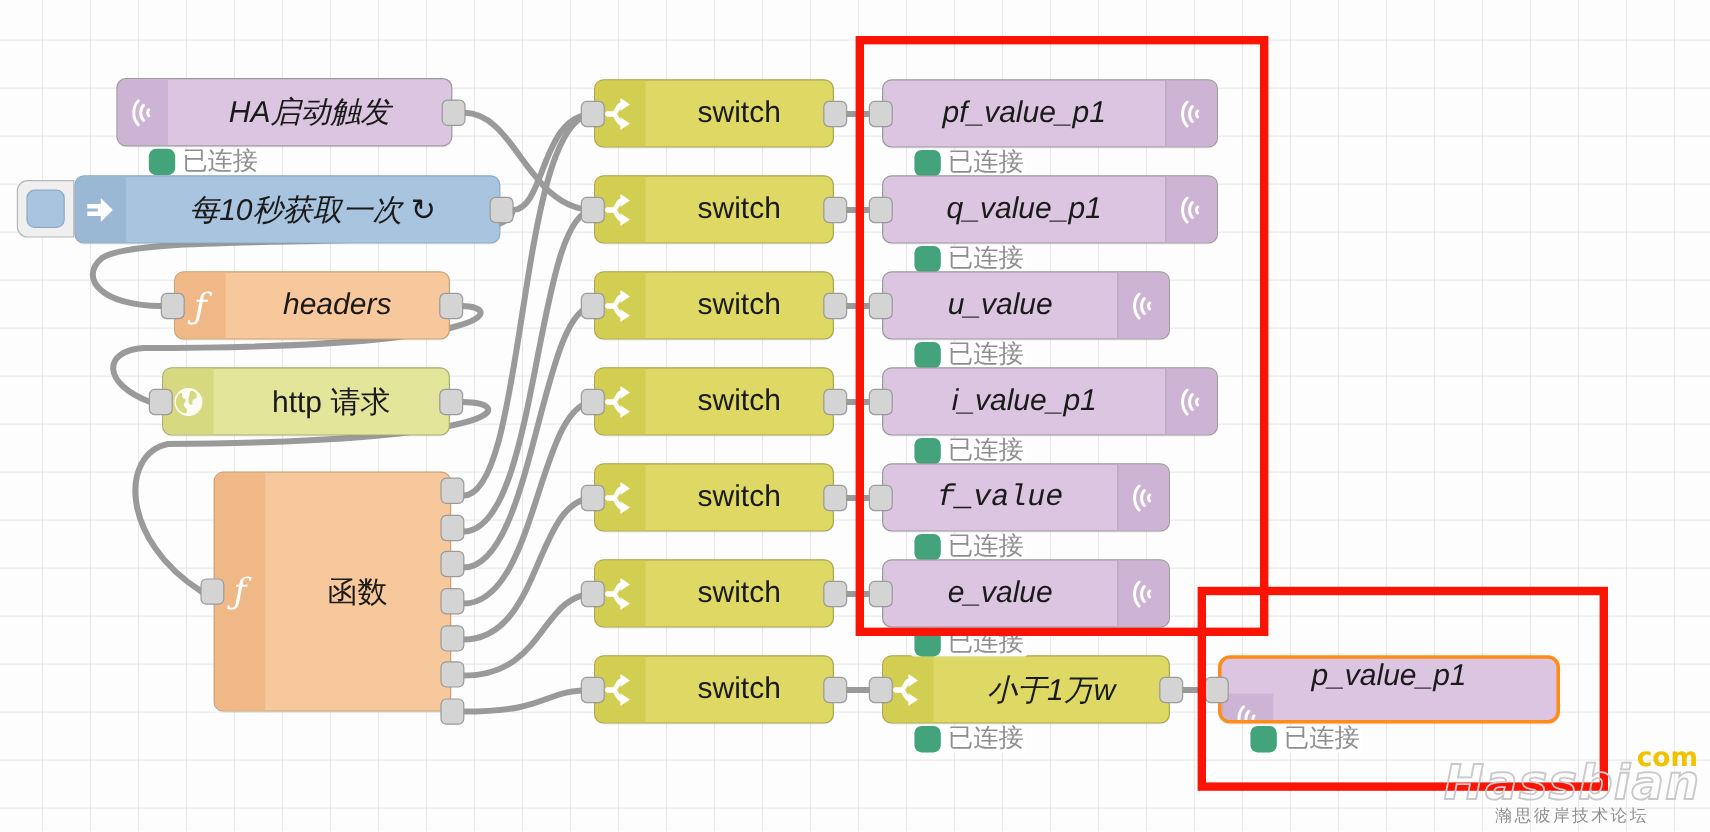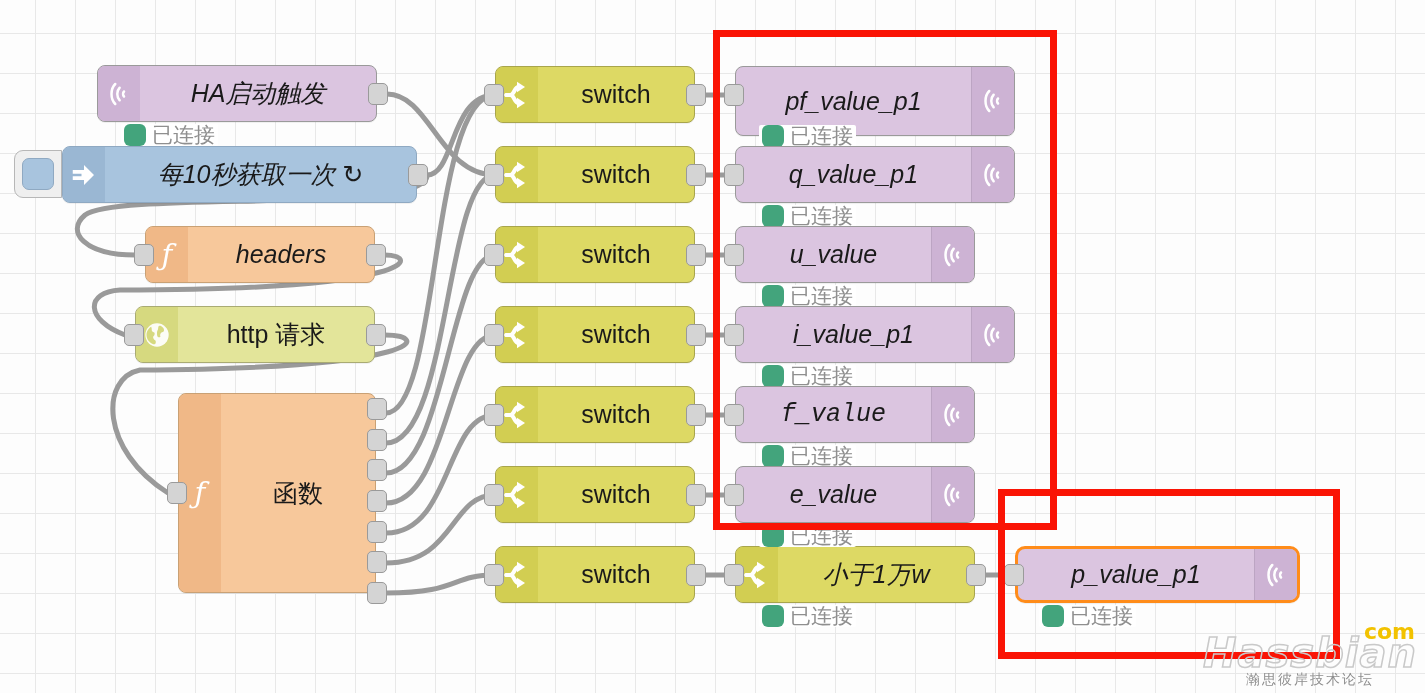--- a/index.html
+++ b/index.html
@@ -320,21 +320,21 @@
           </svg>
         </div>
         <div class="label italic">小于1万w</div>
       </div>
       <div class="port" style="left: 724px; top: 563.5px;"></div>
       <div class="port" style="left: 966px; top: 563.5px;"></div>
       <div class="status" style="left: 759px; top: 605px;">
         <span class="dot"></span>
         <span class="txt">已连接</span>
       </div>
-      <div class="node n-purple" style="left: 735px; top: 66px; width: 280px; height: 70px;">
+      <div class="node n-purple" style="left: 735px; top: 66px; width: 280px; height: 57px;">
         <div class="label italic">pf_value_p1</div>
         <div class="iconbox right">
           <svg class="glyph" width="30" height="30" viewBox="0 0 24 24">
             <g fill="none" stroke="#fff" stroke-width="2" stroke-linecap="round">
               <path d="M9 4 C5 8 5 16 9 20"></path>
               <path d="M12.5 7 C10 9.5 10 14.5 12.5 17"></path>
               <path d="M16 10 C15 11 15 13 16 14"></path>
             </g>
           </svg>
         </div>
@@ -422,21 +422,21 @@
               <path d="M16 10 C15 11 15 13 16 14"></path>
             </g>
           </svg>
         </div>
       </div>
       <div class="port" style="left: 724px; top: 483.5px;"></div>
       <div class="status" style="left: 759px; top: 525px;">
         <span class="dot"></span>
         <span class="txt">已连接</span>
       </div>
-      <div class="node n-purple selected" style="left: 1015px; top: 546px; width: 285px; height: 57px;">
+      <div class="node n-purple selected" style="left: 1015px; top: 546px; width: 285px; height: 57px; flex-direction: column;">
         <div class="label italic">p_value_p1</div>
         <div class="iconbox right">
           <svg class="glyph" width="30" height="30" viewBox="0 0 24 24">
             <g fill="none" stroke="#fff" stroke-width="2" stroke-linecap="round">
               <path d="M9 4 C5 8 5 16 9 20"></path>
               <path d="M12.5 7 C10 9.5 10 14.5 12.5 17"></path>
               <path d="M16 10 C15 11 15 13 16 14"></path>
             </g>
           </svg>
         </div>

